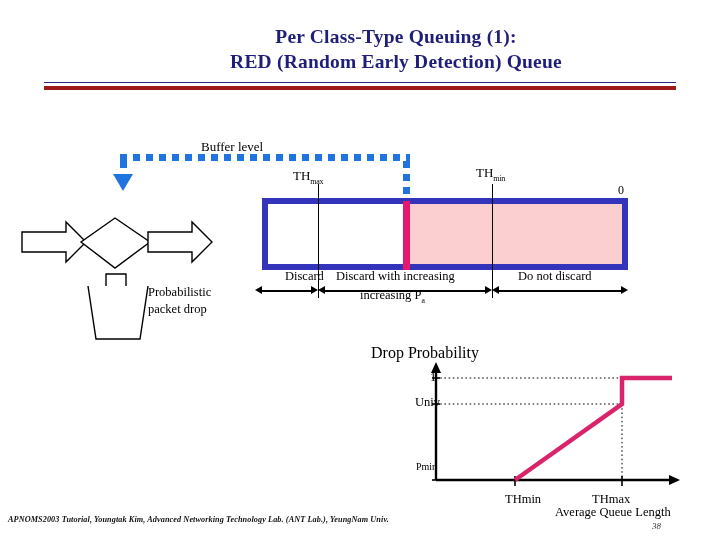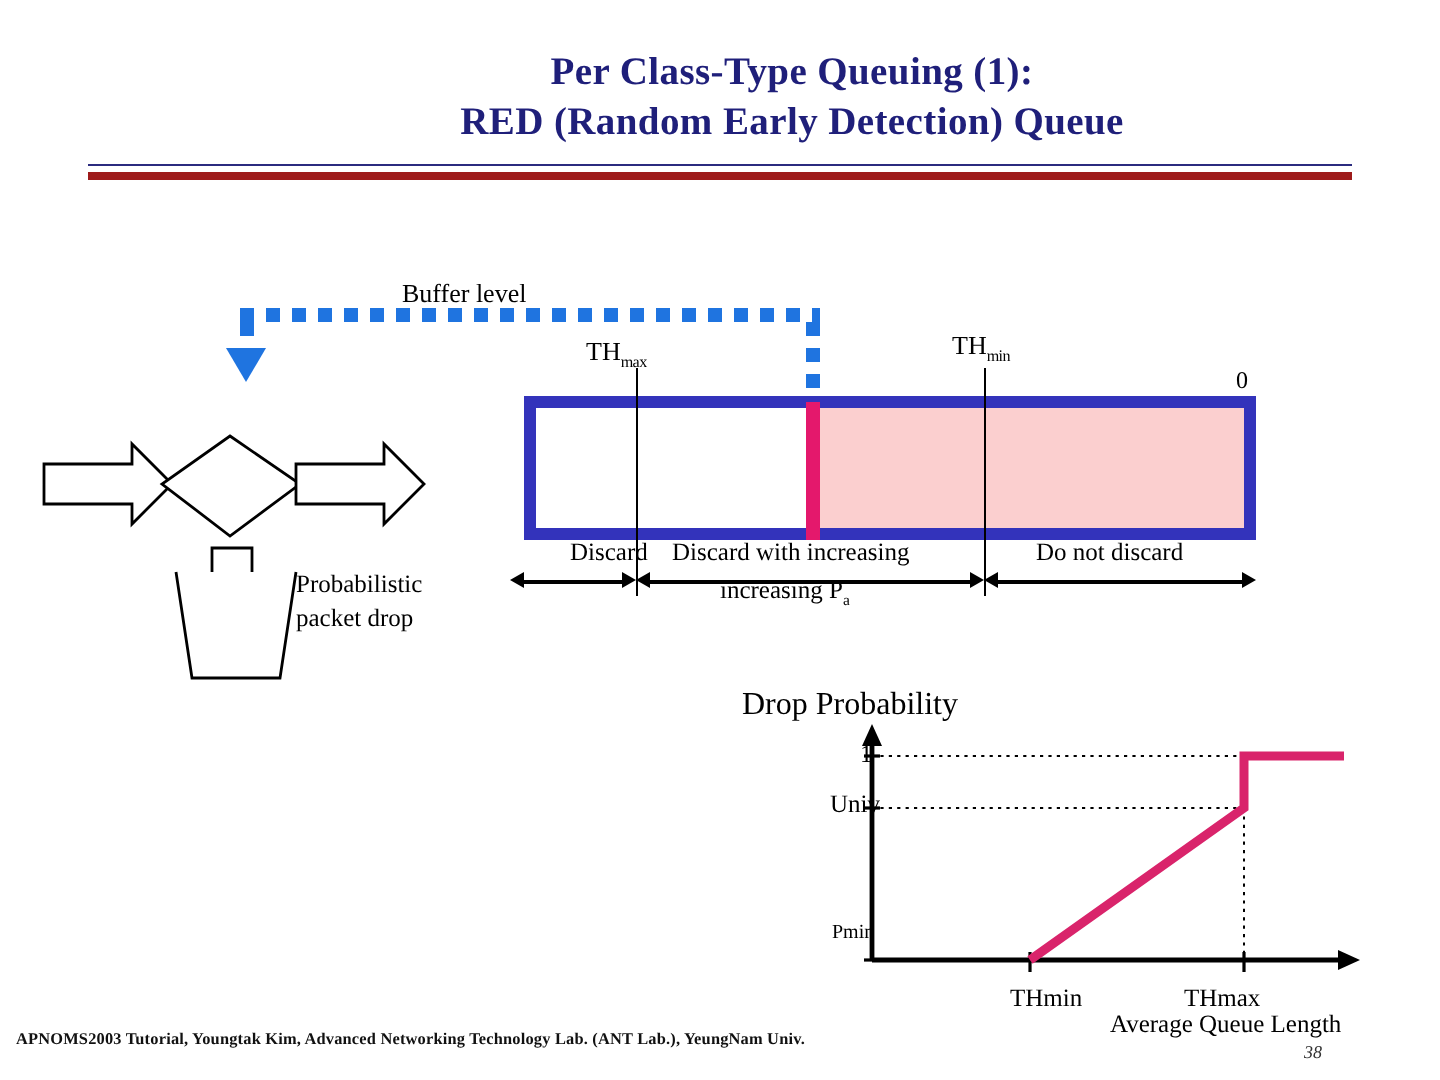--- a/index.html
+++ b/index.html
@@ -206,20 +206,21 @@
   #lbl-pmin  { left: 416px; top: 461px; font-size: 10px; }
   #lbl-thmin { left: 505px; top: 492px; font-size: 12.5px; }
   #lbl-thmax { left: 592px; top: 492px; font-size: 12.5px; }
   #lbl-xaxis { left: 555px; top: 505px; font-size: 12.5px; }
 
   
   #footer-text {
     left: 8px;
     top: 515px;
     font-size: 8.2px;
+    font-style: italic;
     font-weight: bold;
     color: #111111;
     letter-spacing: 0.1px;
   }
   #page-number {
     left: 652px;
     top: 521px;
     font-size: 9px;
     font-style: italic;
     color: #333333;

